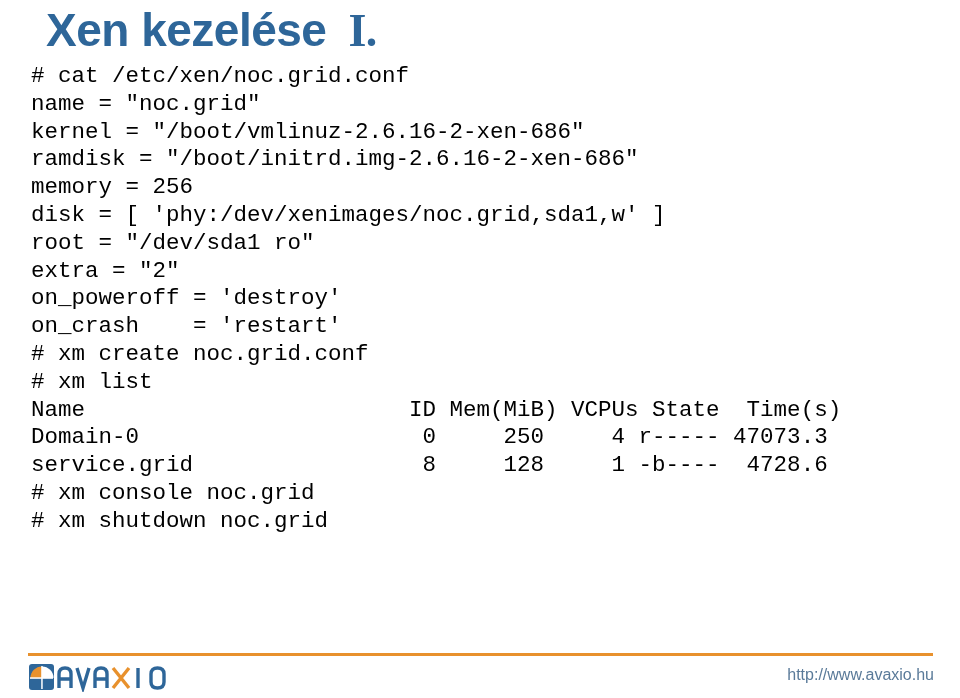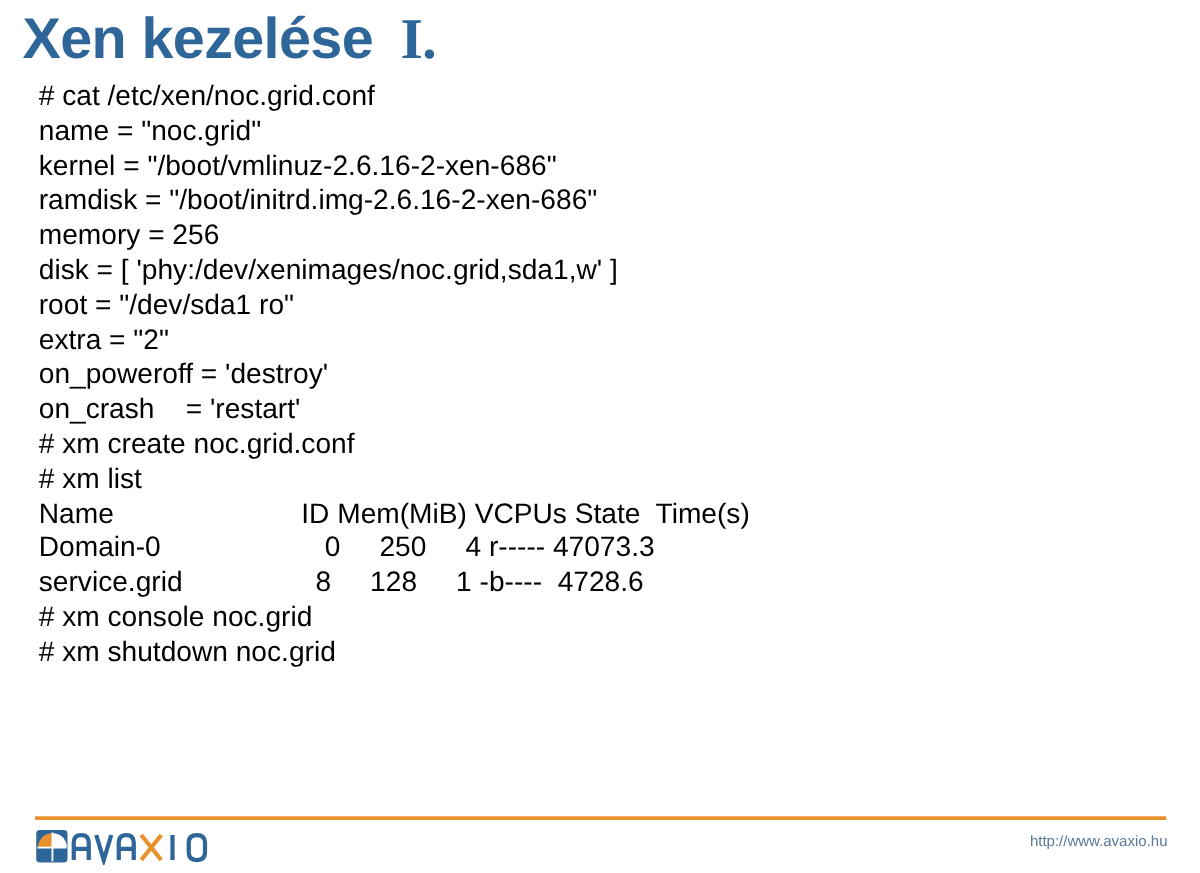--- a/index.html
+++ b/index.html
@@ -12,21 +12,21 @@
     height: 698px;
     position: relative;
     overflow: hidden;
     font-family: "Liberation Sans", sans-serif;
     -webkit-font-smoothing: antialiased;
   }
 
   
   .slide-title {
     position: absolute;
-    left: 18px;
+    left: 46px;
     top: 2px;
     height: 56px;
     line-height: 56px;
     white-space: pre;
     color: #2E6699;
     font-family: "Liberation Sans", sans-serif;
     font-weight: bold;
     font-size: 46px;
     letter-spacing: -0.5px;
   }
@@ -38,21 +38,21 @@
   }
 
   
   .code-block {
     position: absolute;
     left: 31px;
     top: 63px;
     width: 915px;
   }
   .code-line {
-    font-family: Liberation Sans, sans-serif;
+    font-family: Liberation Mono, monospace;
     font-size: 22.5px;
     line-height: 27.8px;
     color: #000000;
     white-space: pre;
     letter-spacing: 0px;
   }
 
   
   .footer-rule {
     position: absolute;
@@ -77,21 +77,21 @@
   }
   .logo-word {
     margin-left: 1px;
     display: block;
   }
   .footer-url {
     position: absolute;
     right: 26px;
     top: 666px;
     font-family: "Liberation Sans", sans-serif;
-    font-size: 12px;
+    font-size: 16px;
     color: #5A7A99;
     white-space: pre;
   }
 </style>
 </head>
 <body>
 
 <div class="slide-title"><span>Xen kezelése</span><span class="roman">I.</span></div>
 
 <div class="code-block" id="code-block">

